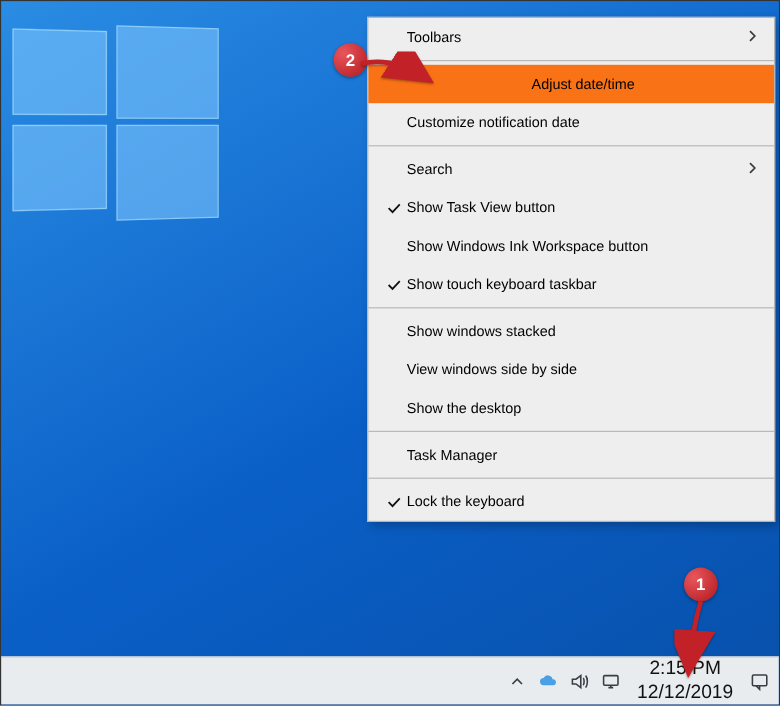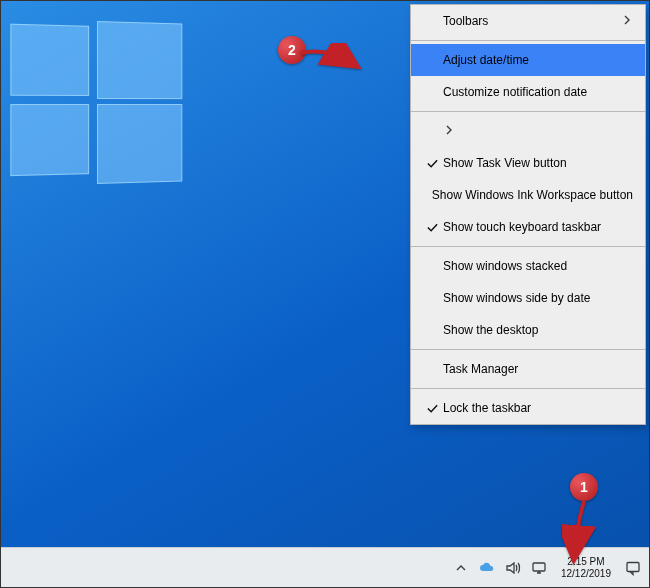--- a/index.html
+++ b/index.html
@@ -16,49 +16,49 @@
     position: absolute; left: 10px; top: 25px; width: 170px; height: 155px;
     transform: perspective(600px) rotateY(12deg);
   }
   .winlogo div { position: absolute; background: rgba(130,200,255,.55); border: 1px solid rgba(180,230,255,.6); }
   .wl1 { left: 0; top: 0; width: 78px; height: 70px; }
   .wl2 { left: 86px; top: -5px; width: 90px; height: 78px; }
   .wl3 { left: 0; top: 78px; width: 78px; height: 70px; }
   .wl4 { left: 86px; top: 78px; width: 90px; height: 80px; }
 
   .menu {
-    position: absolute; top: 3px; right: 3px; width: 236px;
+    position: absolute; top: 13px; right: 3px; width: 340px;
     background: #eeeeee; border: 1px solid #b5b5b5;
     box-shadow: 3px 3px 8px rgba(0,0,0,.25);
     font-size: 12px; color: #000;
   }
   .mi {
     display: flex; align-items: center; height: 32px;
     padding: 0 12px 0 10px; cursor: default; position: relative;
   }
-  .mi.hovered { background: #3b82f6; }
+  .mi.hovered { background: #f97316; text-align: center; }
   .mi .chkcol { width: 22px; display: inline-flex; justify-content: center; }
   .mi .label { flex: 1; white-space: nowrap; }
   .mi .sub { color: #4a4a4a; font-size: 12px; }
   .sep { height: 1px; background: #b9b9b9; margin: 3px 0; }
 
   .chk-svg { width: 13px; height: 13px; stroke: #111; stroke-width: 1.6; fill: none; }
   .chev-svg { width: 12px; height: 12px; stroke: #3a3a3a; stroke-width: 1.4; fill: none; }
   .gear-svg { width: 14px; height: 14px; stroke: #222; stroke-width: 1.2; fill: none; }
 
   .taskbar {
     position: absolute; left: 0; right: 0; bottom: 0; height: 40px;
     background: #e9ecef; border-top: 1px solid #c9ced3;
     display: flex; align-items: center; justify-content: flex-end;
     padding-right: 2px; gap: 0;
   }
   .tray { display: flex; align-items: center; gap: 10px; padding: 0 6px; }
   .tray-icon { width: 16px; height: 16px; display: inline-flex; align-items: center; justify-content: center; color: #3a3d41; }
   .tray-caret svg { width: 12px; height: 10px; stroke:#3a3d41; stroke-width:1.4; fill:none; }
-  .clock { text-align: center; font-size: 10px; color: #111; line-height: 1.2; padding: 0 8px; cursor: default; }
+  .clock { text-align: center; font-size: 16px; color: #111; line-height: 1.2; padding: 0 8px; cursor: default; }
   .action-center { width: 28px; height: 40px; display:flex; align-items:center; justify-content:center; }
 
   .annot { position: absolute; pointer-events: none; }
   .badge {
     width: 28px; height: 28px; border-radius: 50%;
     background: radial-gradient(circle at 30% 30%, #e8565b, #b1191e);
     color: #fff; font-weight: 600; font-size: 14px;
     display: flex; align-items: center; justify-content: center;
     box-shadow: 0 1px 3px rgba(0,0,0,.4);
   }
@@ -90,20 +90,21 @@
         <span class="chkcol"></span>
         <span class="label">Adjust date/time</span>
       </div>
       <div class="mi">
         <span class="chkcol"></span>
         <span class="label">Customize notification date</span>
       </div>
       <div class="sep"></div>
       <div class="mi">
         <span class="chkcol"></span>
+        <span class="label">Search</span>
         <span class="sub"><svg class="chev-svg" viewBox="0 0 12 12">
             <polyline points="4,2 8,6 4,10"></polyline>
           </svg></span>
       </div>
       <div class="mi">
         <span class="chkcol">
           <svg class="chk-svg" viewBox="0 0 14 14">
             <polyline points="2,7 5.5,10.5 12,3.5"></polyline>
           </svg>
         </span>
@@ -121,39 +122,39 @@
         </span>
         <span class="label">Show touch keyboard taskbar</span>
       </div>
       <div class="sep"></div>
       <div class="mi">
         <span class="chkcol"></span>
         <span class="label">Show windows stacked</span>
       </div>
       <div class="mi">
         <span class="chkcol"></span>
-        <span class="label">Show windows side by date</span>
+        <span class="label">View windows side by side</span>
       </div>
       <div class="mi">
         <span class="chkcol"></span>
         <span class="label">Show the desktop</span>
       </div>
       <div class="sep"></div>
       <div class="mi">
         <span class="chkcol"></span>
         <span class="label">Task Manager</span>
       </div>
       <div class="sep"></div>
       <div class="mi">
         <span class="chkcol">
           <svg class="chk-svg" viewBox="0 0 14 14">
             <polyline points="2,7 5.5,10.5 12,3.5"></polyline>
           </svg>
         </span>
-        <span class="label">Lock the taskbar</span>
+        <span class="label">Lock the keyboard</span>
       </div>
     </div>
 
   <div class="taskbar">
     <div class="tray">
       <span class="tray-icon tray-caret">
         <svg viewBox="0 0 12 10">
             <polyline points="2,7 6,3 10,7"></polyline>
           </svg>
       </span>

